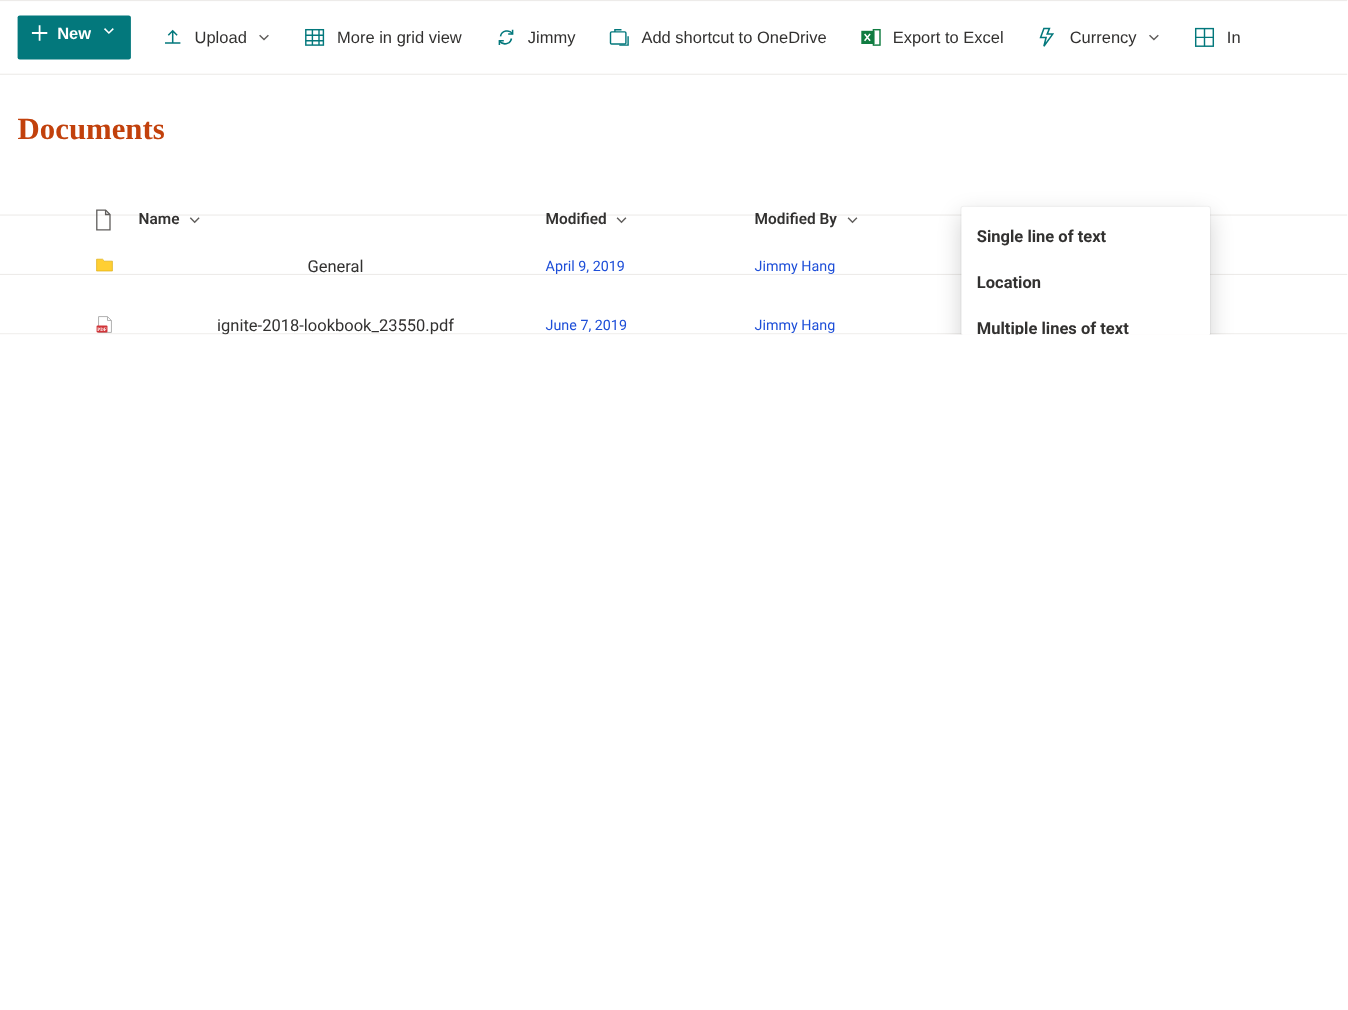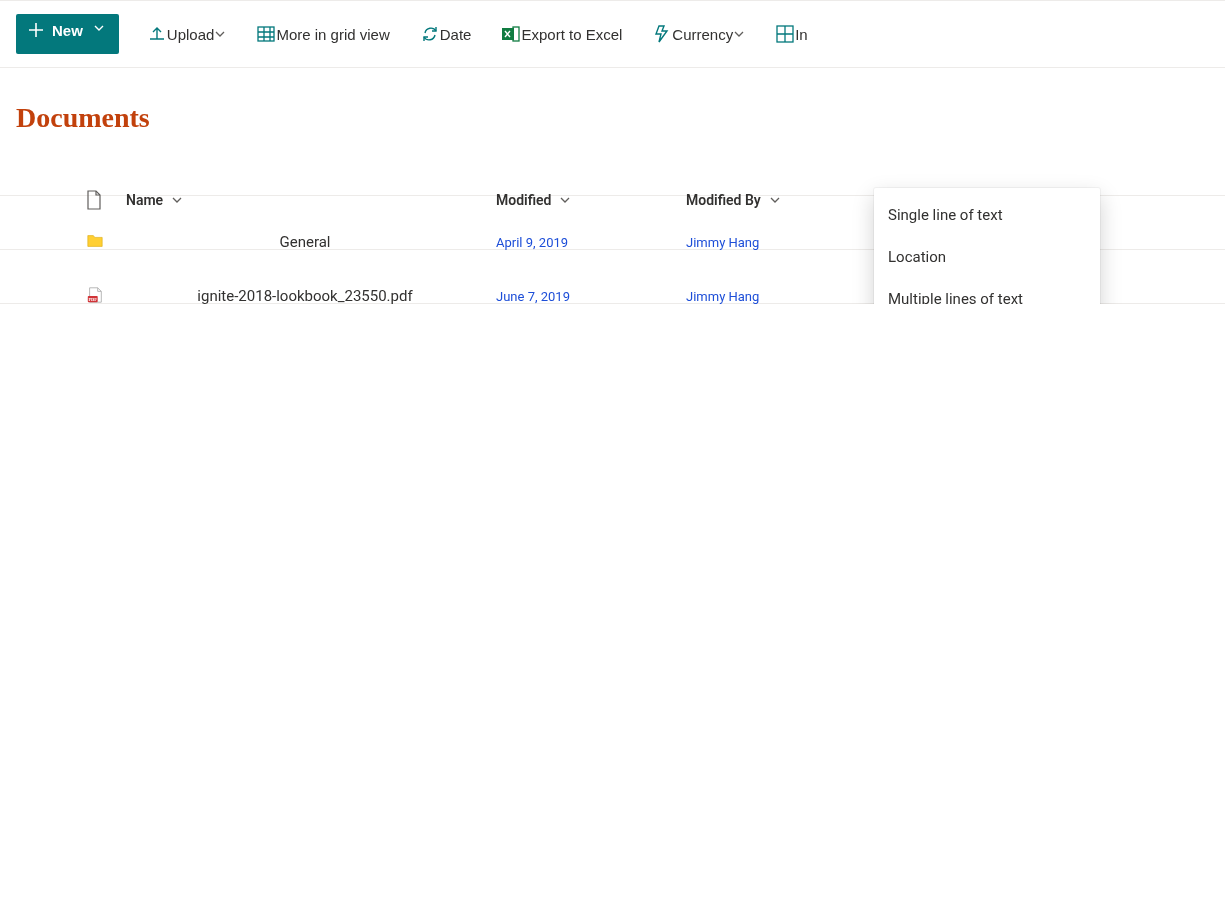--- a/index.html
+++ b/index.html
@@ -40,21 +40,21 @@
   .new-btn .plus {
     width: 16px; height: 16px;
   }
   .new-btn .chev {
     width: 12px; height: 12px;
     margin-left: 2px;
   }
   .tbtn {
     display: inline-flex;
     align-items: center;
-    gap: 0;
+    gap: 10px;
     background: transparent;
     border: none;
     color: #323130;
     font-size: 15px;
     cursor: pointer;
     padding: 6px 2px;
   }
   .tbtn .icon {
     width: 20px; height: 20px;
     display: inline-flex;
@@ -122,20 +122,21 @@
     box-shadow: 0 8px 22px rgba(0,0,0,0.18), 0 0 0 1px rgba(0,0,0,0.04);
     border-radius: 2px;
     padding: 6px 0;
     z-index: 10;
   }
   .dropdown-item {
     padding: 12px 14px;
     font-size: 15px;
     color: #323130;
     cursor: pointer;
+    font-weight: bold;
   }
   .dropdown-item.hover {
     background: #f3f2f1;
   }
 
   svg { display:block; }
 </style>
 </head>
 <body>
 
@@ -179,23 +180,32 @@
     <span>More in grid view</span>
   </button>
 
   <button class="tbtn">
     <span class="icon">
       <svg viewBox="0 0 20 20" stroke="#03787c" stroke-width="1.4" fill="none">
           <path d="M16 7a6 6 0 0 0-11 2M4 13a6 6 0 0 0 11-2"></path>
           <path d="M16 3v4h-4M4 17v-4h4"></path>
         </svg>
     </span>
-    <span>Date</span>
-  </button>
-
+    <span>Jimmy</span>
+  </button>
+
+  <button class="tbtn">
+    <span class="icon">
+      <svg viewBox="0 0 20 20" stroke="#03787c" stroke-width="1.3" fill="none">
+          <rect x="2" y="5" width="14" height="11" rx="1"></rect>
+          <path d="M6 5V3h6M18 9v8h-8"></path>
+        </svg>
+    </span>
+    <span>Add shortcut to OneDrive</span>
+  </button>
 
   <button class="tbtn">
     <span class="icon">
       <svg viewBox="0 0 20 20">
           <rect x="1" y="4" width="12" height="12" fill="#107c41"></rect>
           <path d="M4 7l5 6M9 7l-5 6" stroke="#ffffff" stroke-width="1.4" fill="none"></path>
           <rect x="12" y="3" width="6" height="14" fill="none" stroke="#107c41" stroke-width="1.3"></rect>
         </svg>
     </span>
     <span>Export to Excel</span>

